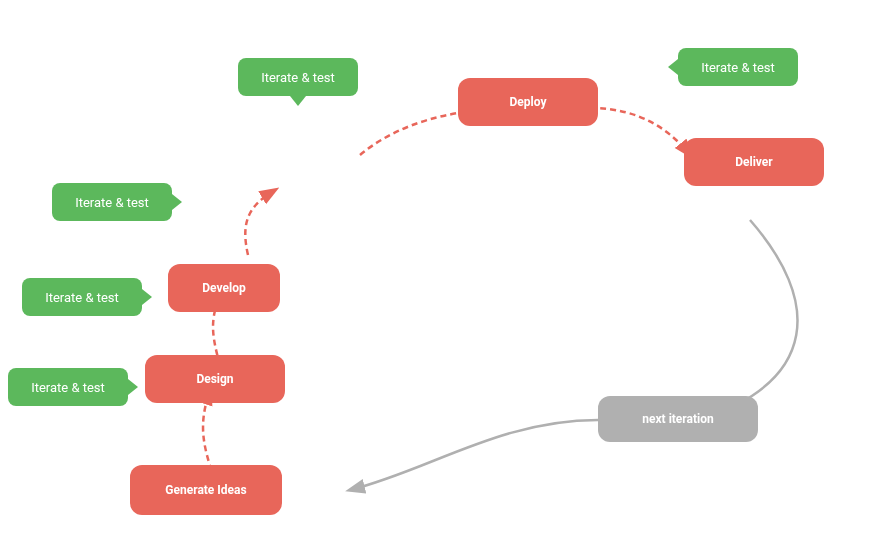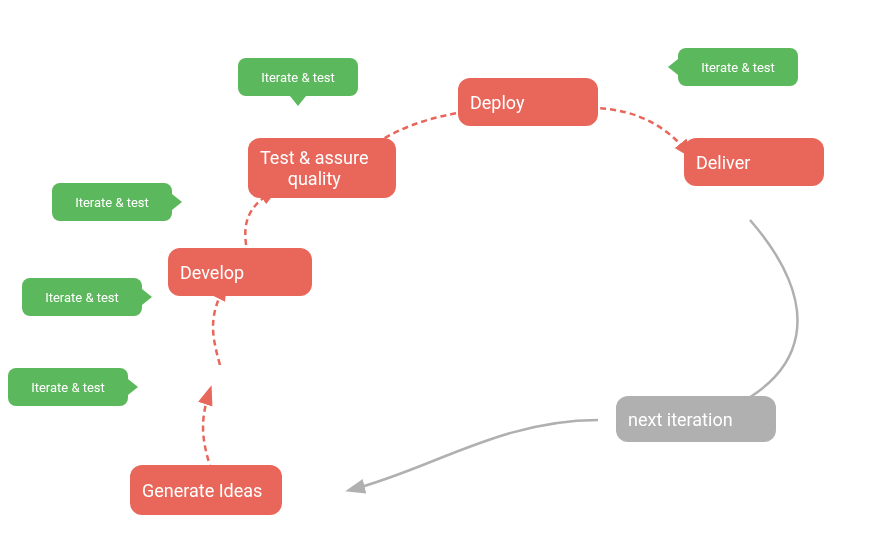--- a/index.html
+++ b/index.html
@@ -14,36 +14,36 @@
     .diagram-container {
       position: relative;
       width: 871px;
       height: 539px;
     }
     .node {
       position: absolute;
       border-radius: 12px;
       display: flex;
       align-items: center;
+      justify-content: center;
       text-align: center;
-      font-size: 18px;
-      font-weight: 400;
+      font-size: 12px;
+      font-weight: 700;
       color: #fff;
       padding: 8px 12px;
     }
     .node-red {
       background-color: #e8665a;
     }
     .node-green {
       background-color: #5cb85c;
     }
     .node-gray {
       background-color: #b0b0b0;
       color: #fff;
-      margin-left: 18px;
     }
     .speech-bubble {
       position: absolute;
       border-radius: 8px;
       display: flex;
       align-items: center;
       justify-content: center;
       font-size: 13px;
       font-weight: 400;
       color: #fff;
@@ -112,29 +112,28 @@
       <marker id="grayArrow" markerWidth="8" markerHeight="8" refX="6" refY="3" orient="auto">
         <path d="M0,0 L0,6 L8,3 z" fill="#b0b0b0"></path>
       </marker>
     </defs>
   </svg>
 
   <div class="node node-red" style="left: 130px; top: 465px; width: 152px; height: 50px;">
     <span>Generate Ideas</span>
   </div>
 
+  <div class="node node-red" style="left: 145px; top: 355px; width: 140px; height: 48px;">
+    <span>Design</span>
+  </div>
 
-  <div class="node node-red" style="left: 168px; top: 248px; width: 144px; height: 48px;">
+  <div class="node node-red" style="left: 168px; top: 264px; width: 112px; height: 48px;">
     <span>Develop</span>
   </div>
 
-  <div class="node node-red" style="left: 248px; top: 138px; width: 148px; height: 60px;">
-    <span style="white-space:pre-line;">Test &amp; assure
-quality</span>
-  </div>
 
   <div class="node node-red" style="left: 458px; top: 78px; width: 140px; height: 48px;">
     <span>Deploy</span>
   </div>
 
   <div class="node node-red" style="left: 684px; top: 138px; width: 140px; height: 48px;">
     <span>Deliver</span>
   </div>
 
   <div class="node node-gray" style="left: 598px; top: 396px; width: 160px; height: 46px;">

